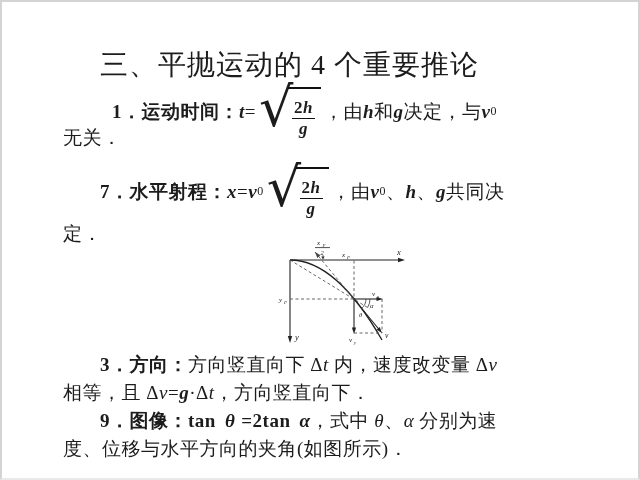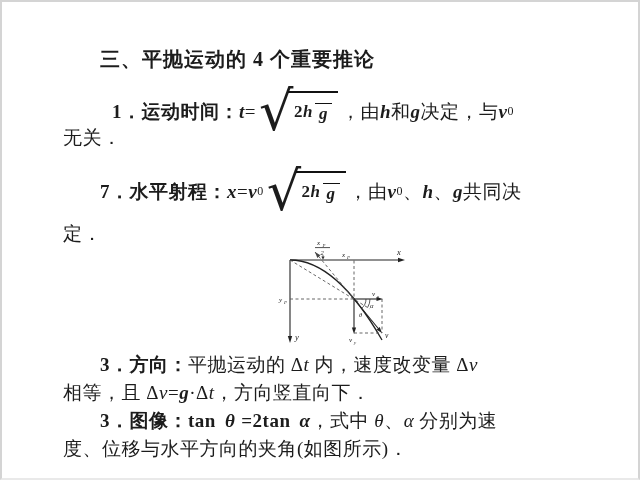--- a/index.html
+++ b/index.html
@@ -12,31 +12,31 @@
   .frame{
     position:absolute;inset:0;
     border:2px solid #d4d4d4;border-bottom-color:#e9e9e9;
     box-sizing:border-box;pointer-events:none;
   }
   .line{position:absolute;font-size:19px;line-height:27px;letter-spacing:0.5px;white-space:nowrap;}
   .b{font-weight:bold;}
   .var{font-style:italic;font-weight:bold;font-family:"Liberation Serif","DejaVu Serif",serif;}
   .gvar{font-style:italic;}
   sub{font-size:12px;line-height:0;}
-  .title{position:absolute;left:100px;top:46px;font-size:20px;font-weight:bold;letter-spacing:1px;margin:0;}
+  .title{position:absolute;left:100px;top:46px;font-size:28px;font-weight:normal;letter-spacing:1px;margin:0;}
 
   
   .fline{display:flex;align-items:center;height:54px;}
   .sqrt{display:inline-flex;align-items:flex-start;margin:0 3px;position:relative;top:1px;}
   .radical{
     font-family:"DejaVu Sans",sans-serif;font-weight:400;
     font-size:54px;line-height:0.80;margin-right:-6px;
   }
   .radicand{border-top:2.2px solid #111;margin-top:1px;padding:4px 6px 0 4px;}
-  .frac{display:inline-flex;flex-direction:row;align-items:center;line-height:1.05;font-size:17px;}
+  .frac{display:inline-flex;flex-direction:column;align-items:center;line-height:1.05;font-size:17px;}
   .frac .num{padding:0 2px 1px 2px;}
   .frac .den{border-top:1.8px solid #111;padding:1px 4px 0 4px;width:100%;text-align:center;box-sizing:border-box;}
   .coef{font-weight:bold;font-style:normal;}
 
   .fig{position:absolute;left:272px;top:238px;width:170px;height:112px;}
   .fig text{font-family:"Liberation Serif","DejaVu Serif",serif;font-style:italic;fill:#222;}
 
   
   .l-i1a{left:100px;top:84px;margin-left:12px;}
   .l-i1b{left:63px;top:124px;}
@@ -157,22 +157,22 @@
   <text x="100" y="58" font-size="7">v</text>
   <text x="105" y="60" font-size="4.8">x</text>
   <text x="77" y="104" font-size="7">v</text>
   <text x="82" y="106" font-size="4.8">y</text>
   <text x="113" y="100" font-size="7.5">v</text>
   <text x="87" y="79" font-size="6.5">θ</text>
   <text x="98" y="70" font-size="6.5">α</text>
 </svg>
 
 <div class="line l-i3a">
-  <span class="b">3．方向：</span><span>平抛运动的 Δ</span><span class="gvar">t</span><span> 内，速度改变量 Δ</span><span class="gvar">v</span>
+  <span class="b">3．方向：</span><span>方向竖直向下 Δ</span><span class="gvar">t</span><span> 内，速度改变量 Δ</span><span class="gvar">v</span>
 </div>
 <div class="line l-i3b">
   <span>相等，且 Δ</span><span class="gvar">v</span><span>=</span><span class="var">g</span><span>·</span><span>Δ</span><span class="gvar">t</span><span>，方向竖直向下．</span>
 </div>
 
 <div class="line l-i4a">
-  <span class="b">3．图像：</span><span class="b">tan</span><span class="gvar b sp-l sp-r">θ</span><span class="b">=2tan</span><span class="gvar b sp-l">α</span><span>，式中 </span><span class="gvar">θ</span><span>、</span><span class="gvar">α</span><span> 分别为速</span>
+  <span class="b">9．图像：</span><span class="b">tan</span><span class="gvar b sp-l sp-r">θ</span><span class="b">=2tan</span><span class="gvar b sp-l">α</span><span>，式中 </span><span class="gvar">θ</span><span>、</span><span class="gvar">α</span><span> 分别为速</span>
 </div>
 <div class="line l-i4b">度、位移与水平方向的夹角(如图所示)．</div>
 
 </body></html>

